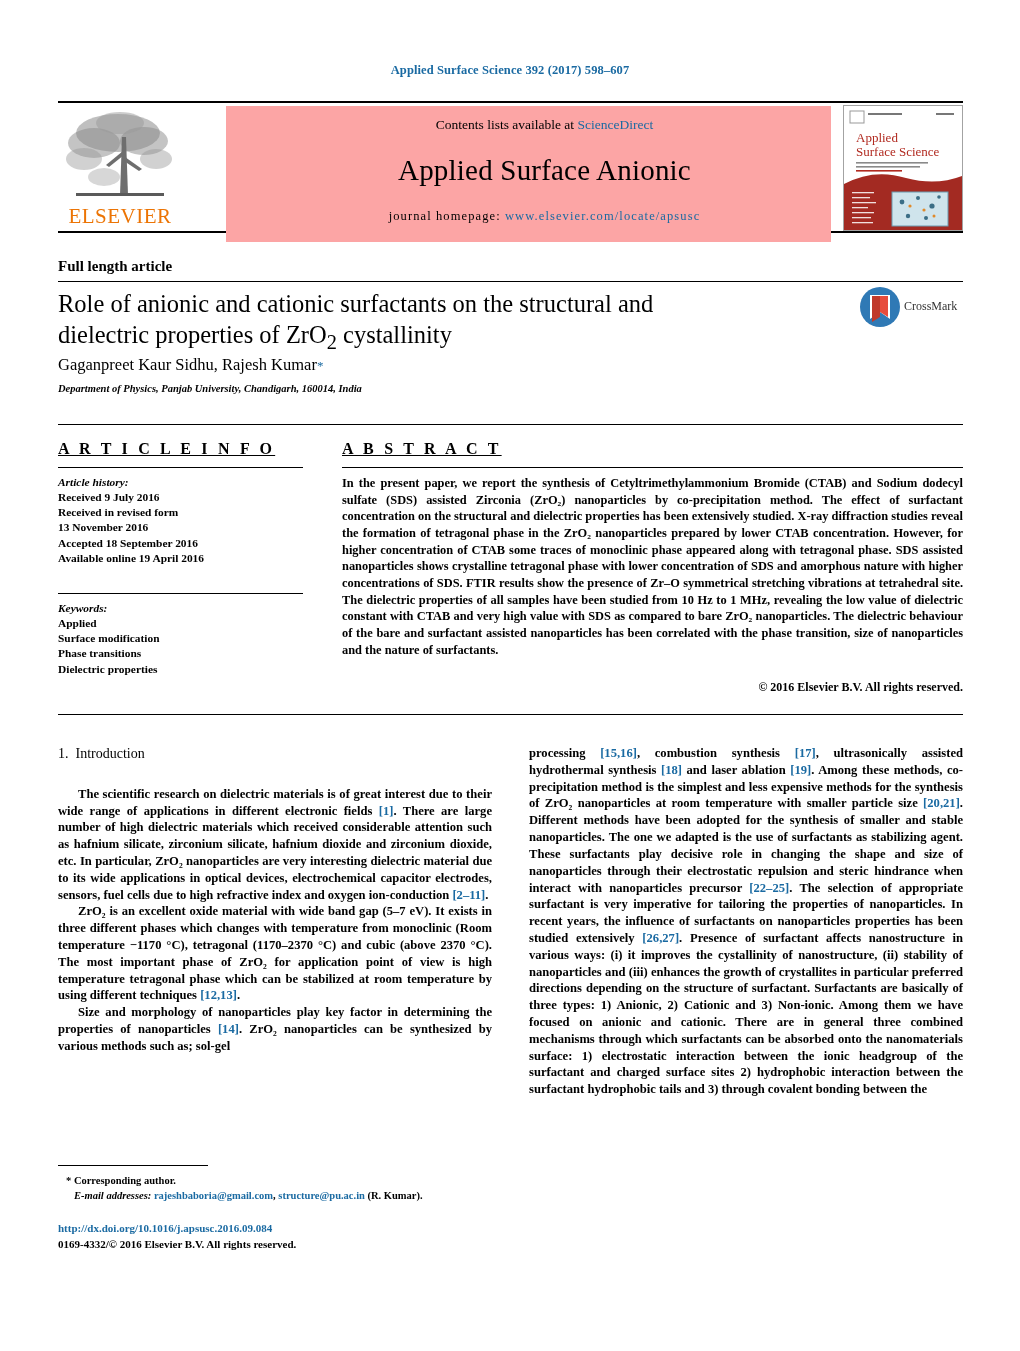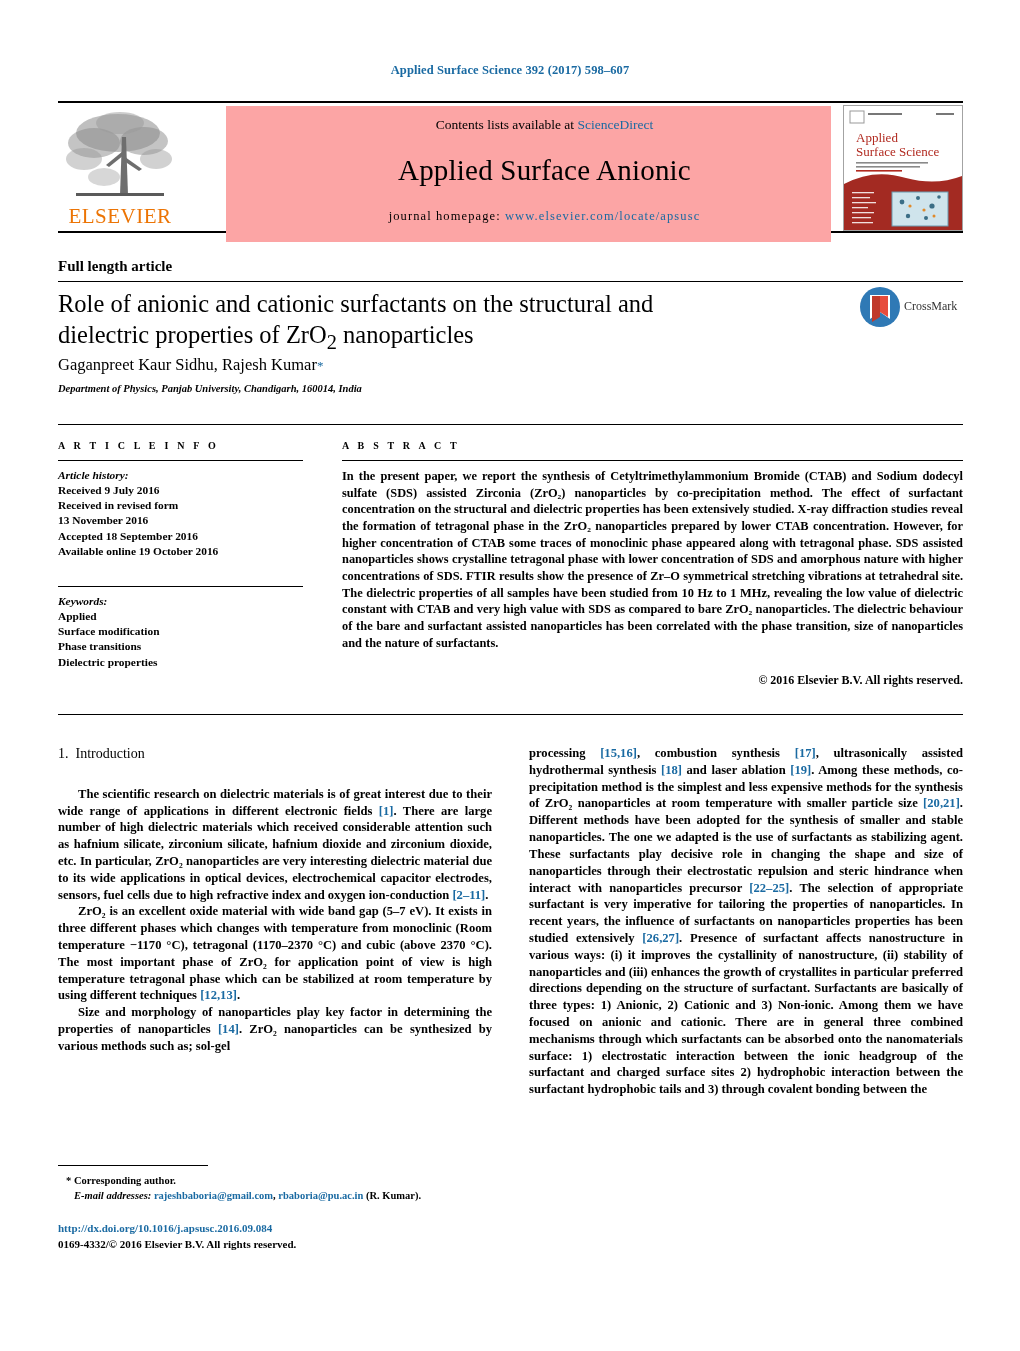--- a/index.html
+++ b/index.html
@@ -181,23 +181,24 @@
     left: 58px;
     width: 245px;
   }
   .abs-col {
     position: absolute;
     top: 440px;
     left: 342px;
     width: 621px;
   }
   .sec-head {
-    font-size: 10px;
+    font-size: 16px;
     font-weight: bold;
     letter-spacing: 3.2px;
+    text-decoration: underline;
   }
   .hr-thick {
     border-bottom: 1.6px solid #000;
     margin-top: 9px;
     margin-bottom: 7px;
   }
   .hist-block, .kw-block {
     font-size: 11.4px;
     line-height: 1.33;
     font-weight: bold;
@@ -358,21 +359,21 @@
       </div>
 
     </div>
   </div>
 
   <div class="article-type">Full length article</div>
   <div class="rule-under-type"></div>
 
   <h1 class="title">
     <span>Role of anionic and cationic surfactants on the structural and</span><br>
-    <span>dielectric properties of ZrO</span><sub>2</sub><span> nanoparticles</span>
+    <span>dielectric properties of ZrO</span><sub>2</sub><span> cystallinity</span>
   </h1>
 
   <div class="authors">
     <span>Gaganpreet Kaur Sidhu, Rajesh Kumar</span><span class="star">*</span>
   </div>
 
   <div class="affiliation">Department of Physics, Panjab University, Chandigarh, 160014, India</div>
 
   <div class="crossmark">
     <svg width="44" height="44" viewBox="0 0 44 44" aria-hidden="true">
@@ -388,21 +389,21 @@
 
   <div class="info-col">
     <div class="sec-head">A R T I C L E   I N F O</div>
     <div class="hr-thick"></div>
     <div class="hist-block">
       <div class="it">Article history:</div>
       <div>Received 9 July 2016</div>
       <div>Received in revised form</div>
       <div>13 November 2016</div>
       <div>Accepted 18 September 2016</div>
-      <div>Available online 19 October 2016</div>
+      <div>Available online 19 April 2016</div>
     </div>
     <div class="kw-gap"></div>
     <div class="hr-thick"></div>
     <div class="kw-block">
       <div class="it">Keywords:</div>
       <div>Applied</div>
       <div>Surface modification</div>
       <div>Phase transitions</div>
       <div>Dielectric properties</div>
     </div>
@@ -431,21 +432,21 @@
   </div>
 
   <div class="footnote-rule"></div>
   <div class="footnote">
     <div class="footnote-indent">
       <span>*</span>
       <span>Corresponding author.</span>
     </div>
     <div class="footnote-indent" style="padding-left:22px">
       <span class="lbl">E-mail addresses:</span>
-      <span class="mail">rajeshbaboria@gmail.com</span><span>, </span><span class="mail">rbaboria@pu.ac.in</span><span> (R. Kumar).</span>
+      <span class="mail">rajeshbaboria@gmail.com</span><span>, </span><span class="mail">structure@pu.ac.in</span><span> (R. Kumar).</span>
     </div>
   </div>
 
   <div class="bottom-block">
     <div class="doi">http://dx.doi.org/10.1016/j.apsusc.2016.09.084</div>
     <div>0169-4332/© 2016 Elsevier B.V. All rights reserved.</div>
   </div>
 
 </div>
 

